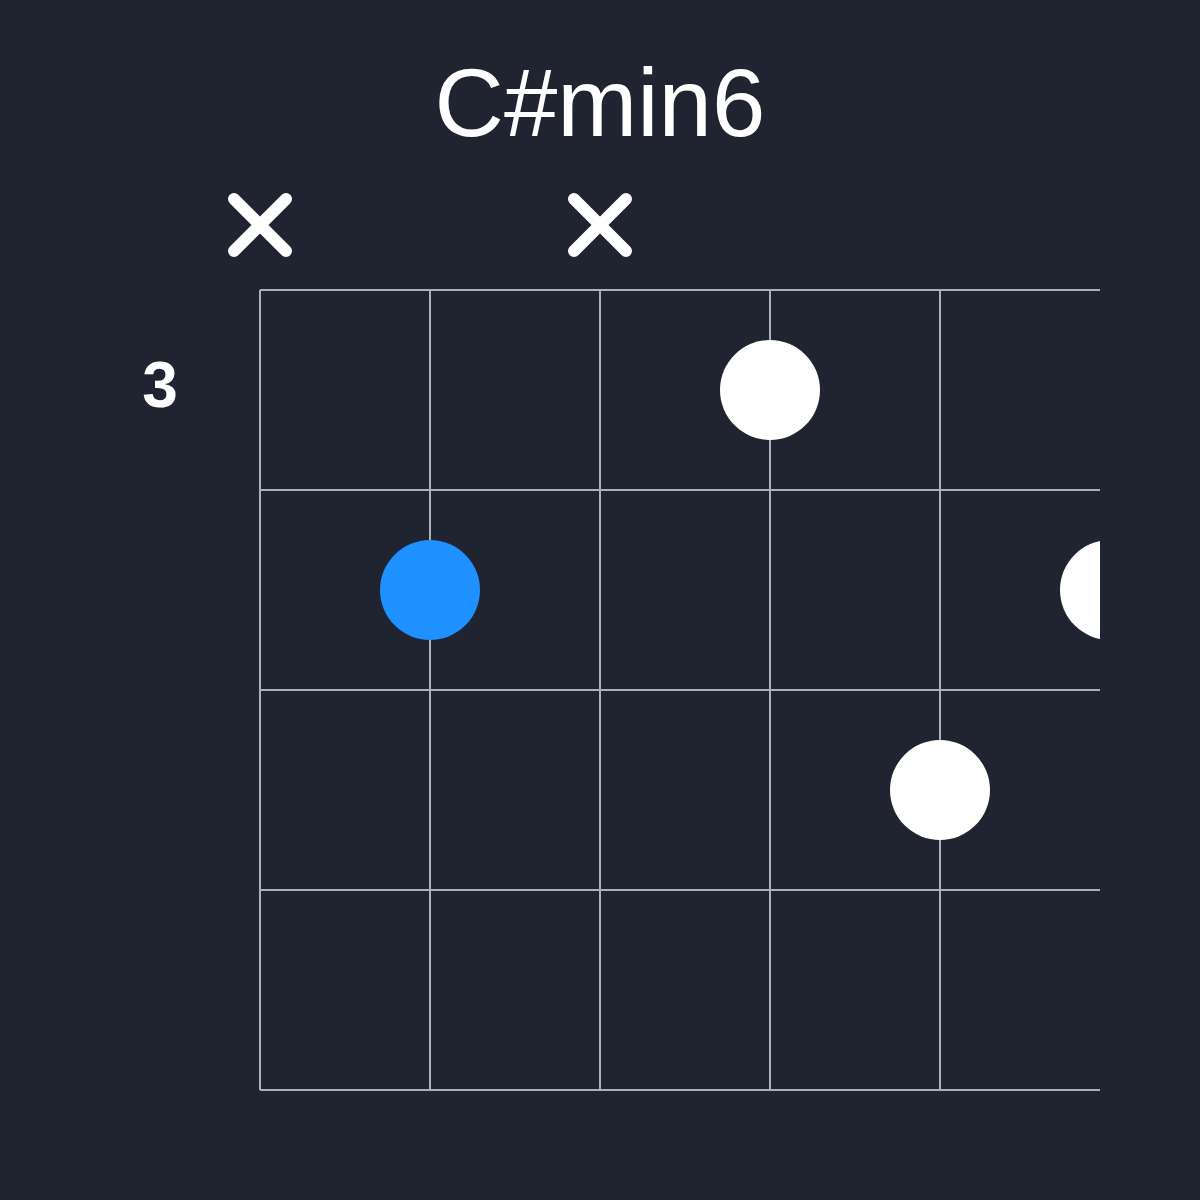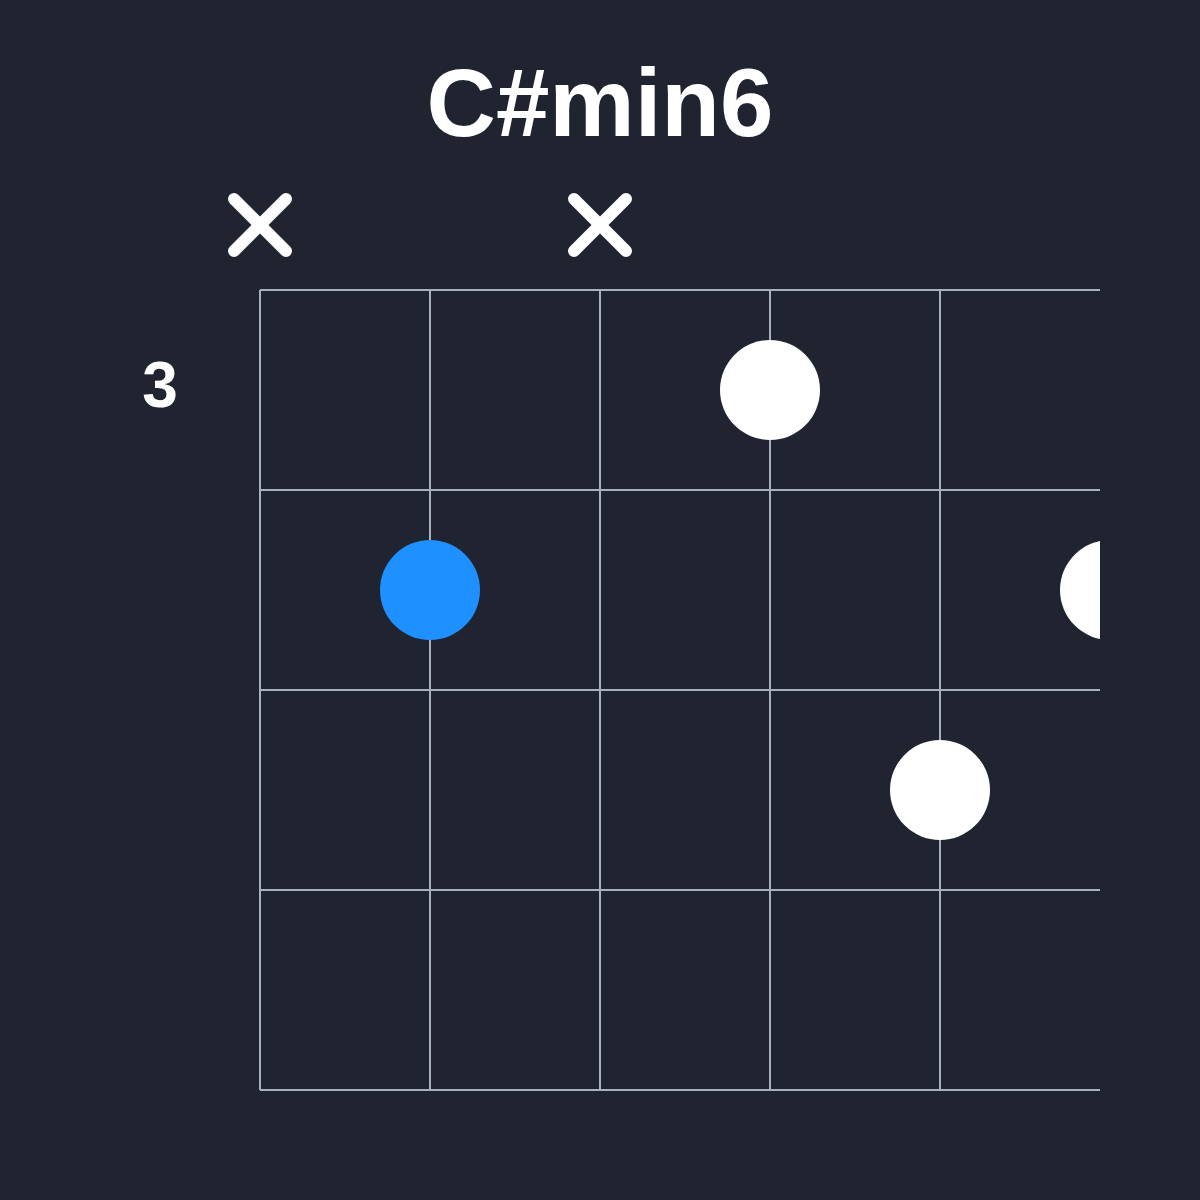--- a/index.html
+++ b/index.html
@@ -7,21 +7,21 @@
       width: 1200px;
       height: 1200px;
       background: #1f2430;
       font-family: -apple-system, BlinkMacSystemFont, "Segoe UI", Helvetica, Arial, sans-serif;
       color: #ffffff;
       overflow: hidden;
     }
     .title {
       text-align: center;
       font-size: 96px;
-      font-weight: 700;
+      font-weight: 400;
       padding-top: 48px;
       padding-bottom: 12px;
     }
     .diagram-wrap {
       position: relative;
       width: 100%;
       display: flex;
       justify-content: center;
     }
     svg.diagram {

